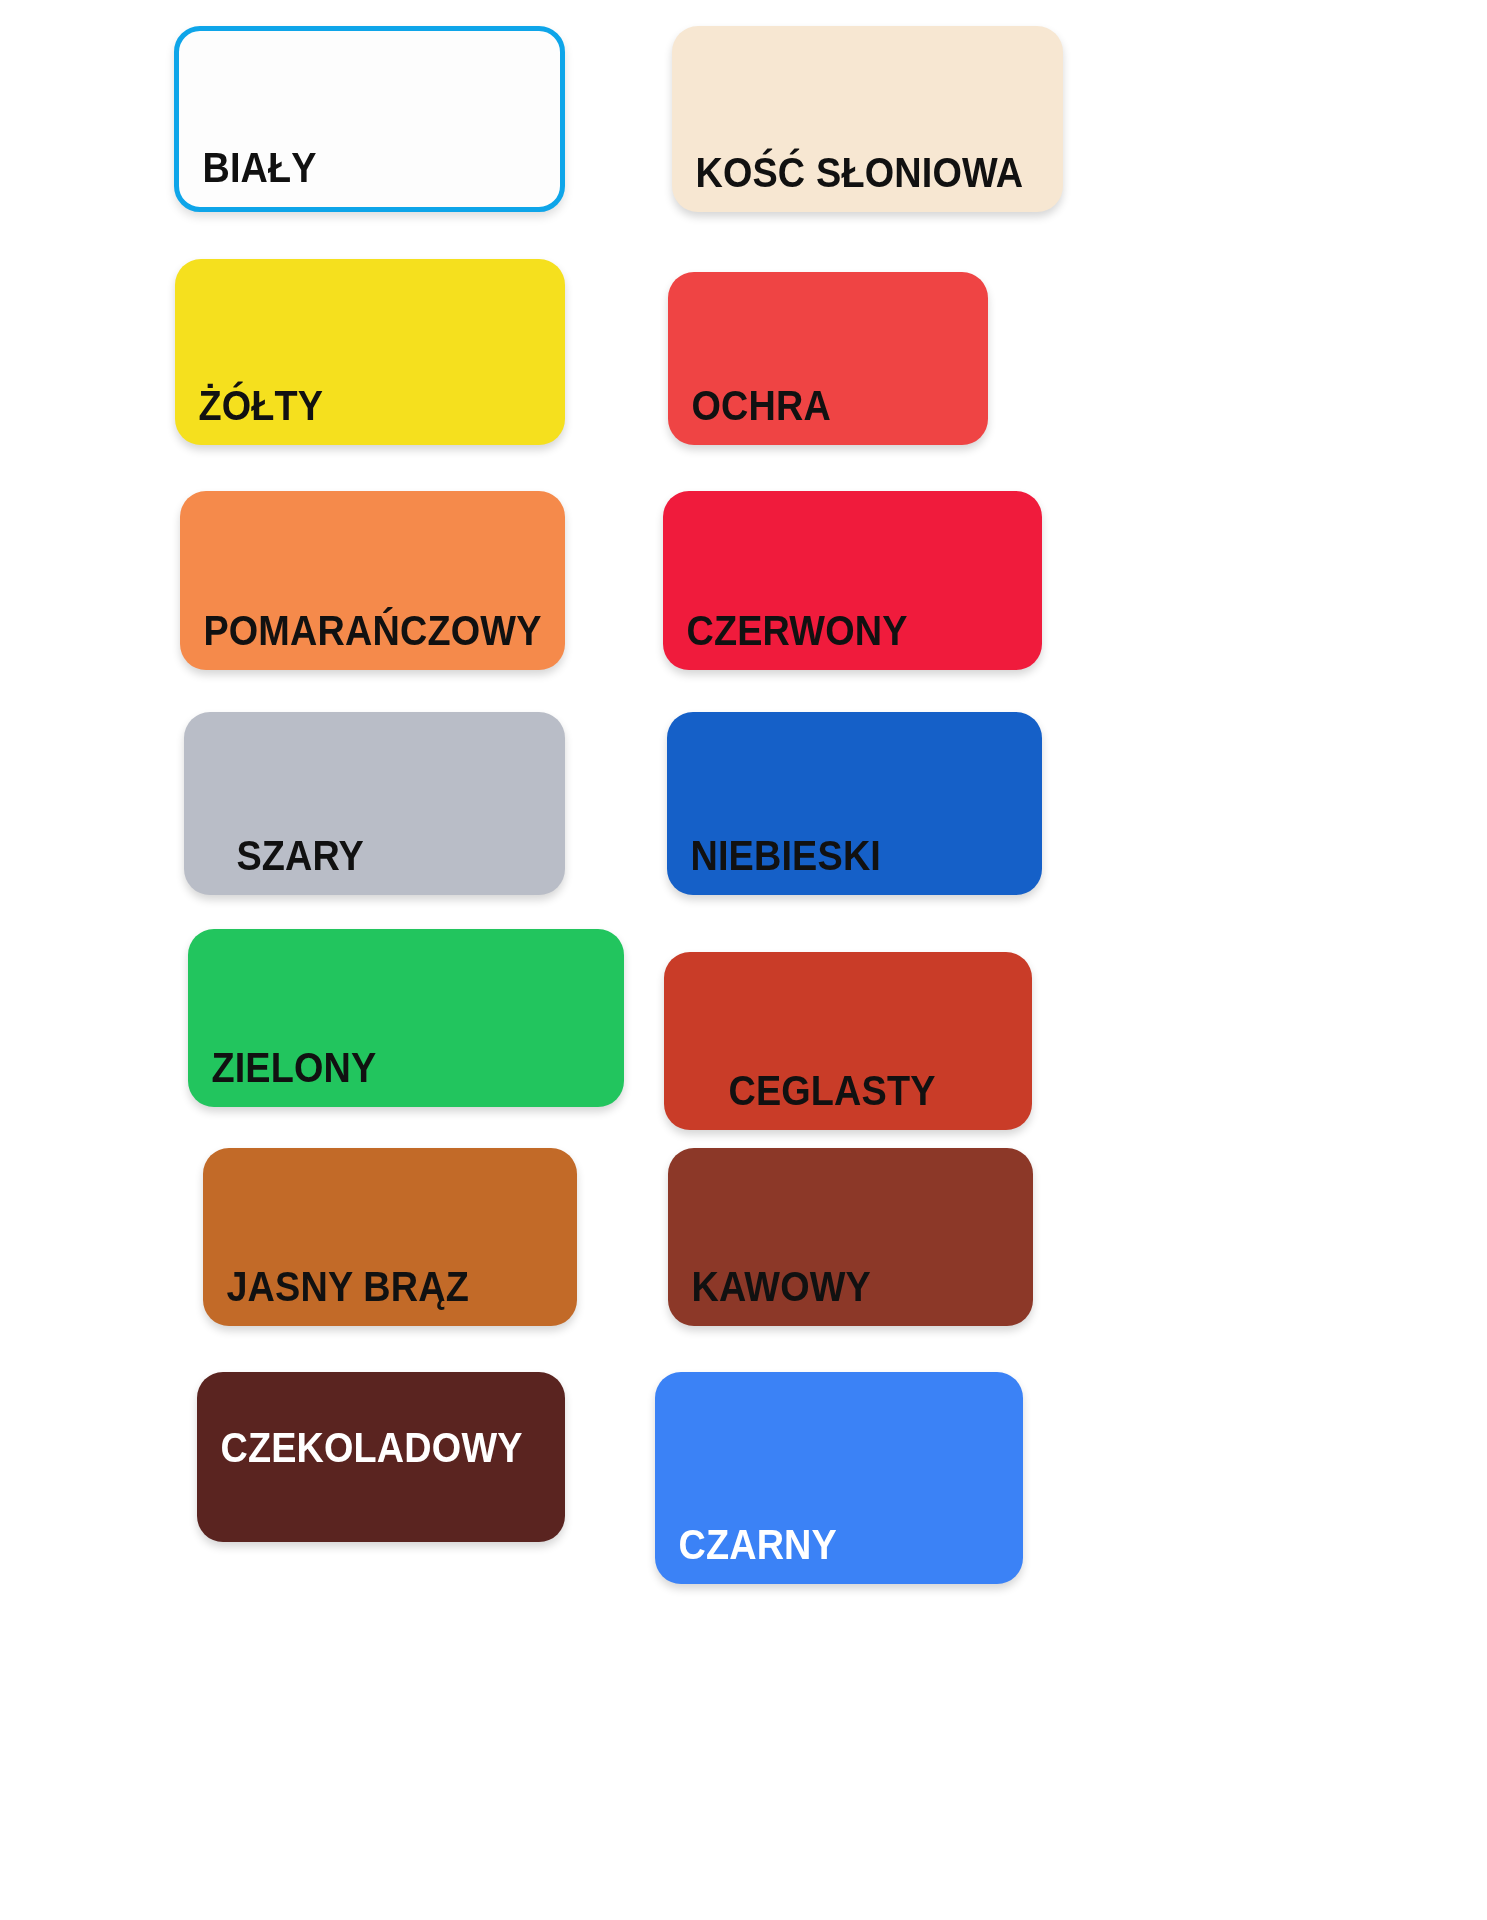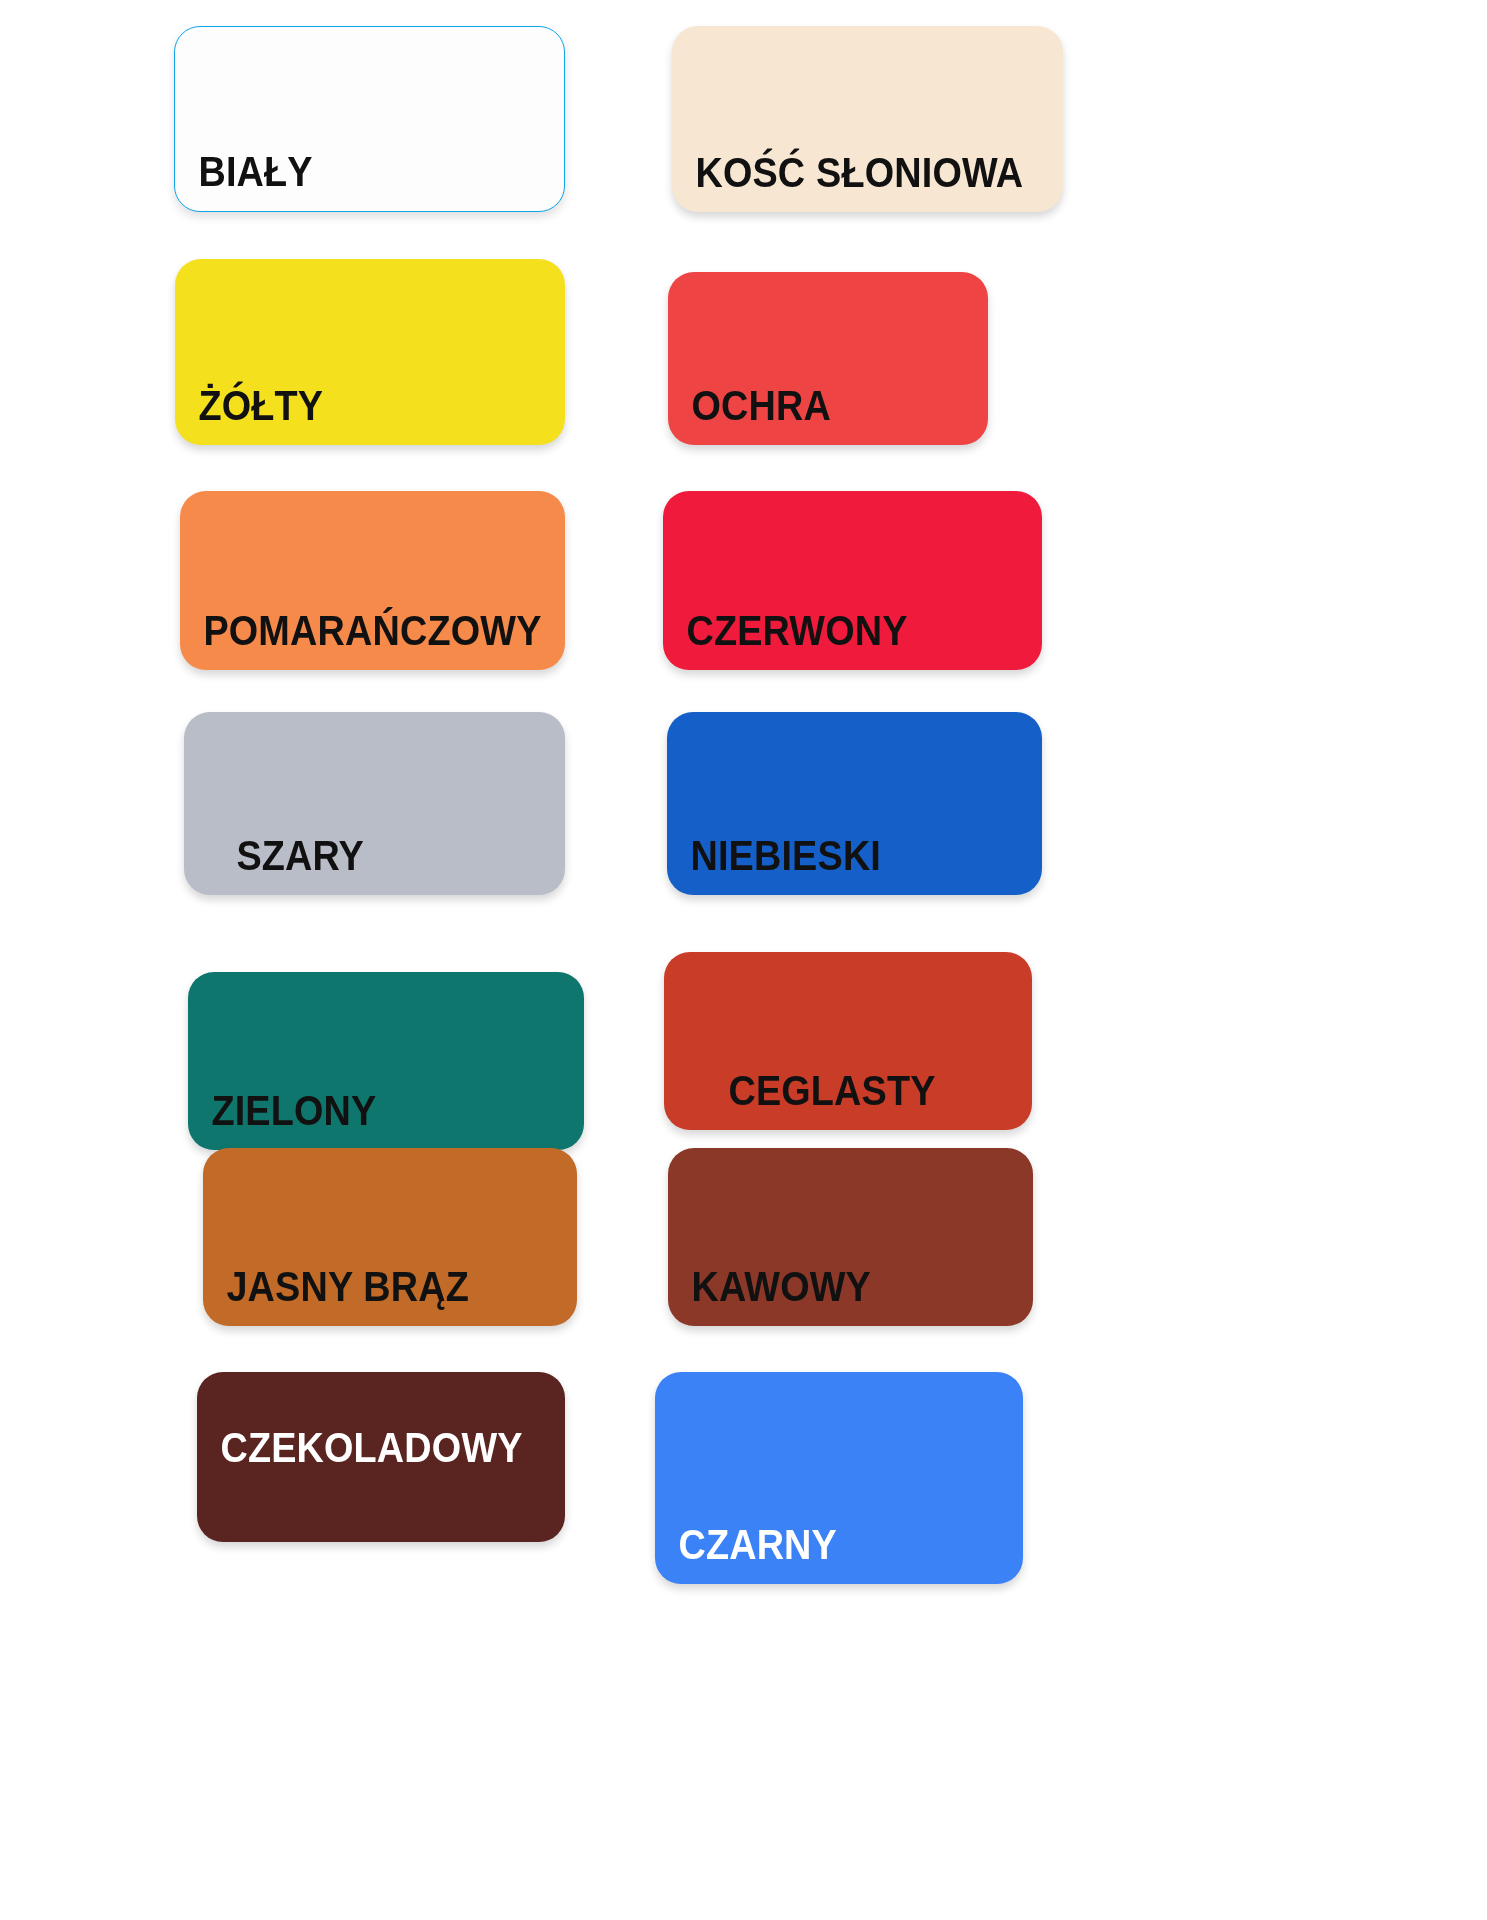--- a/index.html
+++ b/index.html
@@ -25,21 +25,21 @@
     position: absolute;
     box-sizing: border-box;
     border-radius: 26px;
     display: flex;
     align-items: flex-end;
     box-shadow: 0 5px 9px rgba(0, 0, 0, 0.16);
     overflow: hidden;
   }
 
   .swatch.light-edge {
-    border: 1px solid #0ea5e9;
+    border: 5px solid #0ea5e9;
     box-shadow: 0 5px 10px rgba(0, 0, 0, 0.13);
     justify-content: flex-end;
   }
 
   .swatch-label {
     display: block;
     width: 100%;
     padding: 0 0 18px 26px;
     box-sizing: border-box;
     font-family: "Liberation Sans", sans-serif;
@@ -78,21 +78,21 @@
     </div>
     <div class="swatch" style="left: 663px; top: 491px; width: 379px; height: 179px; background: rgb(240, 27, 60);">
       <span class="swatch-label" style="font-size: 42px; color: rgb(17, 17, 17);">CZERWONY</span>
     </div>
     <div class="swatch" style="left: 184px; top: 712px; width: 381px; height: 183px; background: rgb(185, 189, 199); padding-left: 29px;">
       <span class="swatch-label" style="font-size: 42px; color: rgb(17, 17, 17);">SZARY</span>
     </div>
     <div class="swatch" style="left: 667px; top: 712px; width: 375px; height: 183px; background: rgb(21, 96, 200);">
       <span class="swatch-label" style="font-size: 42px; color: rgb(17, 17, 17);">NIEBIESKI</span>
     </div>
-    <div class="swatch" style="left: 188px; top: 929px; width: 396px; height: 178px; background: #0f766e; margin-top: 43px;">
+    <div class="swatch" style="left: 188px; top: 929px; width: 436px; height: 178px; background: #22c55e;">
       <span class="swatch-label" style="font-size: 42px; color: rgb(17, 17, 17);">ZIELONY</span>
     </div>
     <div class="swatch" style="left: 664px; top: 952px; width: 368px; height: 178px; background: rgb(201, 60, 40); padding-left: 41px;">
       <span class="swatch-label" style="font-size: 42px; color: rgb(17, 17, 17);">CEGLASTY</span>
     </div>
     <div class="swatch" style="left: 191px; top: 1148px; width: 374px; height: 178px; background: rgb(194, 106, 40); margin-left: 12px;">
       <span class="swatch-label" style="font-size: 42px; color: rgb(17, 17, 17);">JASNY BRĄZ</span>
     </div>
     <div class="swatch" style="left: 668px; top: 1148px; width: 365px; height: 178px; background: rgb(140, 56, 40);">
       <span class="swatch-label" style="font-size: 42px; color: rgb(17, 17, 17);">KAWOWY</span>

